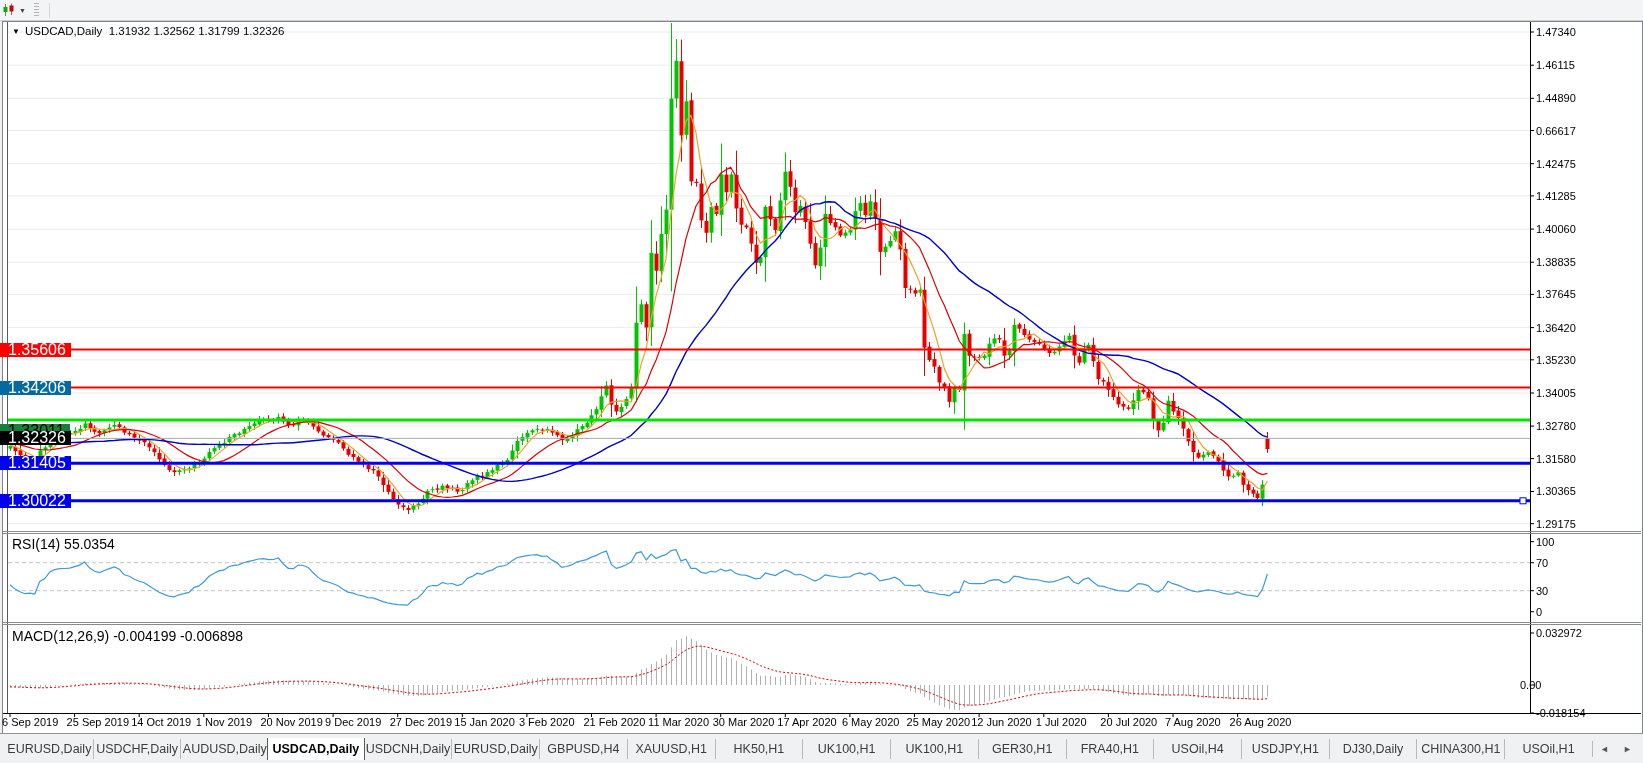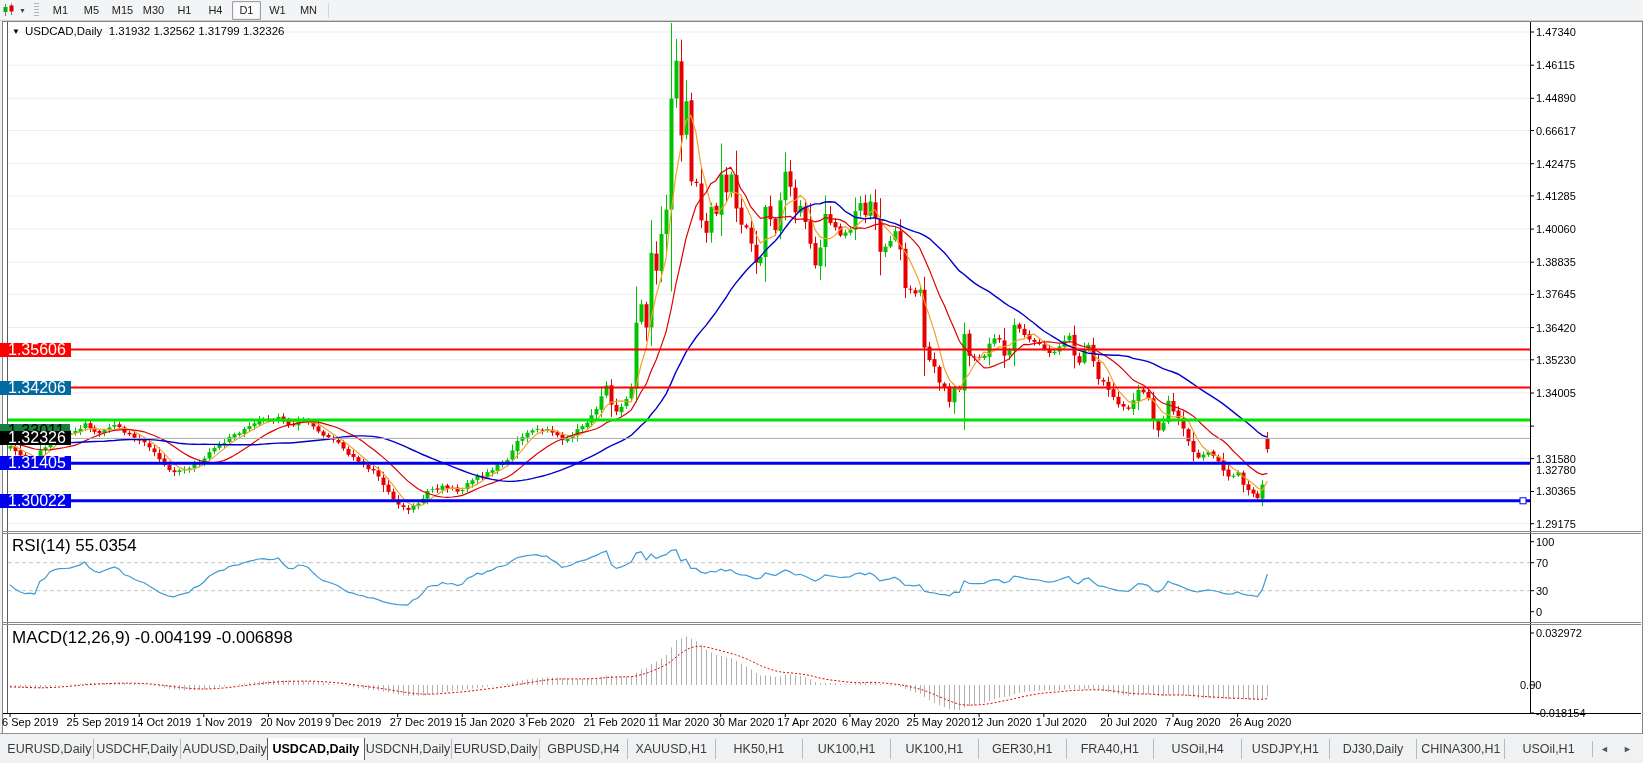--- a/index.html
+++ b/index.html
@@ -18,21 +18,21 @@
   .tb-sep{width:1px;height:15px;background:#d6d6d6;margin:0 4px;}
   
   #frame{position:absolute;left:2px;top:21px;width:1639px;height:712px;background:#fff;
          border:1px solid #7f848c;z-index:1;}
   #chart-svg{position:absolute;left:0;top:0;z-index:2;}
   #labels{position:absolute;left:0;top:0;width:1643px;height:763px;z-index:3;pointer-events:none;}
   .axis-label{position:absolute;font-size:11px;color:#000;height:14px;line-height:14px;white-space:nowrap;}
   .badge{position:absolute;left:1531px;height:14px;line-height:14px;font-size:16px;
          padding:0 5px 0 8px;min-width:52px;white-space:nowrap;}
   .date-label{position:absolute;font-size:11px;color:#000;white-space:nowrap;}
-  .pane-label{position:absolute;font-size:17px;color:#000;white-space:nowrap;}
+  .pane-label{position:absolute;font-size:14px;color:#000;white-space:nowrap;}
   #chart-title{position:absolute;left:12px;top:25px;font-size:11.5px;color:#000;z-index:4;}
   #chart-title .tri{font-size:8px;margin-right:5px;position:relative;top:-1px;}
   .pane-sep-handle{position:absolute;left:2px;width:1639px;height:5px;z-index:4;cursor:row-resize;}
   
   #tabbar{position:absolute;left:0;top:733px;width:1643px;height:30px;background:#f0f1f2;
           border-top:1px solid #8e9299;display:flex;align-items:center;z-index:6;}
   #tabs{display:flex;flex:1;height:22px;align-items:center;margin-left:6px;overflow:hidden;}
   .tab{flex:1;text-align:center;font-size:12.5px;color:#3c3c3c;height:20px;line-height:20px;
        white-space:nowrap;cursor:default;}
   .tab + .tab{border-left:1px solid #b9b9b9;}
@@ -51,31 +51,20 @@
     <span class="tool-icon">
       <svg width="14" height="14" viewBox="0 0 14 14">
         <line x1="3.5" y1="1" x2="3.5" y2="13" stroke="#777" stroke-width="1"></line>
         <rect x="1.5" y="4" width="4" height="5" fill="#00b400"></rect>
         <line x1="9.5" y1="0.5" x2="9.5" y2="12" stroke="#777" stroke-width="1"></line>
         <rect x="7.5" y="2.5" width="4" height="6" fill="#d40000"></rect>
       </svg>
     </span>
     <span class="caret">▼</span>
     <span class="grip"></span>
-    <span id="tf-buttons" style="display:flex;">
-        <div class="tf-btn">M1</div>
-        <div class="tf-btn">M5</div>
-        <div class="tf-btn">M15</div>
-        <div class="tf-btn">M30</div>
-        <div class="tf-btn">H1</div>
-        <div class="tf-btn">H4</div>
-        <div class="tf-btn active">D1</div>
-        <div class="tf-btn">W1</div>
-        <div class="tf-btn">MN</div>
-      </span>
     <span class="tb-sep"></span>
   </div>
 
   <div id="frame"></div>
 
   <svg id="chart-svg" width="1643" height="763">
       <defs>
         <clipPath id="clip-main">
           <rect x="8" y="23" width="1522" height="508"></rect>
         </clipPath>
@@ -933,21 +922,21 @@
       <div class="axis-label" style="left: 1536px; top: 91.3179px;">1.44890</div>
       <div class="axis-label" style="left: 1536px; top: 123.529px;">0.66617</div>
       <div class="axis-label" style="left: 1536px; top: 156.688px;">1.42475</div>
       <div class="axis-label" style="left: 1536px; top: 188.9px;">1.41285</div>
       <div class="axis-label" style="left: 1536px; top: 222.059px;">1.40060</div>
       <div class="axis-label" style="left: 1536px; top: 255.218px;">1.38835</div>
       <div class="axis-label" style="left: 1536px; top: 287.429px;">1.37645</div>
       <div class="axis-label" style="left: 1536px; top: 320.588px;">1.36420</div>
       <div class="axis-label" style="left: 1536px; top: 352.8px;">1.35230</div>
       <div class="axis-label" style="left: 1536px; top: 385.959px;">1.34005</div>
-      <div class="axis-label" style="left: 1536px; top: 419.118px; margin-top: 44px;">1.32780</div>
+      <div class="axis-label" style="left: 1536px; top: 419.118px;">1.32780</div>
       <div class="axis-label" style="left: 1536px; top: 451.6px;">1.31580</div>
       <div class="axis-label" style="left: 1536px; top: 484.488px;">1.30365</div>
       <div class="axis-label" style="left: 1536px; top: 516.7px;">1.29175</div>
       <div class="axis-label" style="left: 1536px; top: 534.7px;">100</div>
       <div class="axis-label" style="left: 1536px; top: 555.7px;">70</div>
       <div class="axis-label" style="left: 1536px; top: 583.7px;">30</div>
       <div class="axis-label" style="left: 1536px; top: 604.7px;">0</div>
       <div class="axis-label" style="left: 1536px; top: 626px;">0.032972</div>
       <div class="axis-label" style="left: 1520px; top: 678px;">0.00</div>
       <div class="axis-label" style="left: 1536px; top: 706px;">-0.018154</div>

